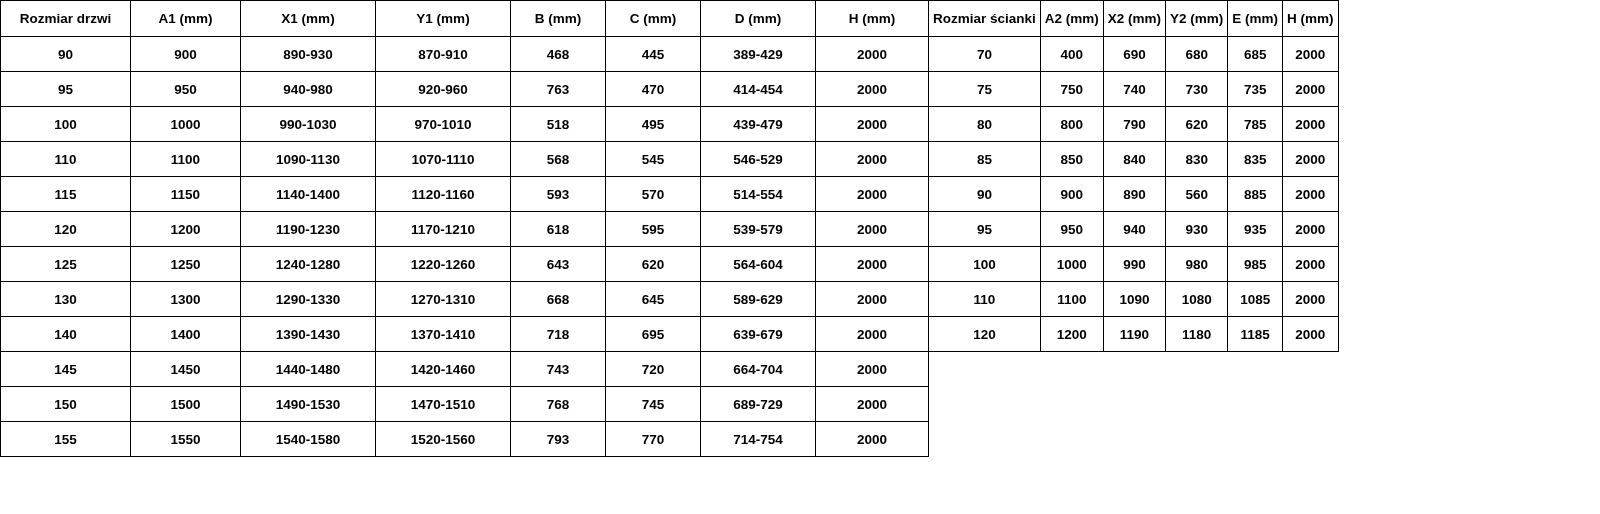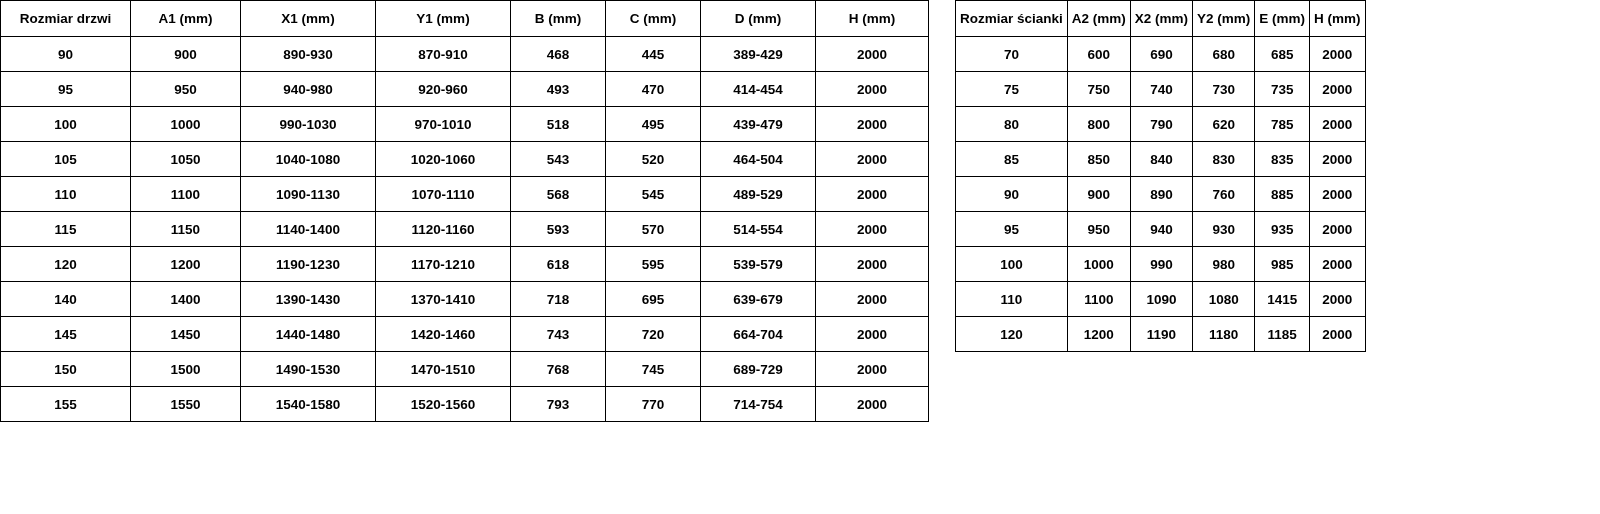--- a/index.html
+++ b/index.html
@@ -17,21 +17,21 @@
   .page {
     position: relative;
     width: 1275px;
     height: 514px;
   }
   .table-wrap {
     position: absolute;
     top: 0;
   }
   #doors-wrap { left: 0; top: 0; }
-  #walls-wrap { left: 955px; top: 0; }
+  #walls-wrap { left: 928px; top: 0; }
 
   table.data {
     border-collapse: collapse;
     table-layout: fixed;
   }
   table.data td, table.data th {
     border: 1px solid #000000;
     text-align: center;
     vertical-align: middle;
     font-size: 13.5px;
@@ -103,73 +103,83 @@
             <td>468</td>
             <td>445</td>
             <td>389-429</td>
             <td>2000</td>
           </tr>
           <tr>
             <td>95</td>
             <td>950</td>
             <td>940-980</td>
             <td>920-960</td>
-            <td>493</td>
+            <td>763</td>
             <td>470</td>
             <td>414-454</td>
             <td>2000</td>
           </tr>
           <tr>
             <td>100</td>
             <td>1000</td>
             <td>990-1030</td>
             <td>970-1010</td>
             <td>518</td>
             <td>495</td>
             <td>439-479</td>
             <td>2000</td>
           </tr>
           <tr>
-            <td>105</td>
-            <td>1050</td>
-            <td>1040-1080</td>
-            <td>1020-1060</td>
-            <td>543</td>
-            <td>520</td>
-            <td>464-504</td>
-            <td>2000</td>
-          </tr>
-          <tr>
             <td>110</td>
             <td>1100</td>
             <td>1090-1130</td>
             <td>1070-1110</td>
             <td>568</td>
             <td>545</td>
-            <td>489-529</td>
+            <td>546-529</td>
             <td>2000</td>
           </tr>
           <tr>
             <td>115</td>
             <td>1150</td>
             <td>1140-1400</td>
             <td>1120-1160</td>
             <td>593</td>
             <td>570</td>
             <td>514-554</td>
             <td>2000</td>
           </tr>
           <tr>
             <td>120</td>
             <td>1200</td>
             <td>1190-1230</td>
             <td>1170-1210</td>
             <td>618</td>
             <td>595</td>
             <td>539-579</td>
+            <td>2000</td>
+          </tr>
+          <tr>
+            <td>125</td>
+            <td>1250</td>
+            <td>1240-1280</td>
+            <td>1220-1260</td>
+            <td>643</td>
+            <td>620</td>
+            <td>564-604</td>
+            <td>2000</td>
+          </tr>
+          <tr>
+            <td>130</td>
+            <td>1300</td>
+            <td>1290-1330</td>
+            <td>1270-1310</td>
+            <td>668</td>
+            <td>645</td>
+            <td>589-629</td>
             <td>2000</td>
           </tr>
           <tr>
             <td>140</td>
             <td>1400</td>
             <td>1390-1430</td>
             <td>1370-1410</td>
             <td>718</td>
             <td>695</td>
             <td>639-679</td>
@@ -225,21 +235,21 @@
             <th>A2 (mm)</th>
             <th>X2 (mm)</th>
             <th>Y2 (mm)</th>
             <th>E (mm)</th>
             <th>H (mm)</th>
           </tr>
       </thead>
       <tbody>
           <tr>
             <td>70</td>
-            <td>600</td>
+            <td>400</td>
             <td>690</td>
             <td>680</td>
             <td>685</td>
             <td>2000</td>
           </tr>
           <tr>
             <td>75</td>
             <td>750</td>
             <td>740</td>
             <td>730</td>
@@ -259,21 +269,21 @@
             <td>850</td>
             <td>840</td>
             <td>830</td>
             <td>835</td>
             <td>2000</td>
           </tr>
           <tr>
             <td>90</td>
             <td>900</td>
             <td>890</td>
-            <td>760</td>
+            <td>560</td>
             <td>885</td>
             <td>2000</td>
           </tr>
           <tr>
             <td>95</td>
             <td>950</td>
             <td>940</td>
             <td>930</td>
             <td>935</td>
             <td>2000</td>
@@ -284,21 +294,21 @@
             <td>990</td>
             <td>980</td>
             <td>985</td>
             <td>2000</td>
           </tr>
           <tr>
             <td>110</td>
             <td>1100</td>
             <td>1090</td>
             <td>1080</td>
-            <td>1415</td>
+            <td>1085</td>
             <td>2000</td>
           </tr>
           <tr>
             <td>120</td>
             <td>1200</td>
             <td>1190</td>
             <td>1180</td>
             <td>1185</td>
             <td>2000</td>
           </tr>

